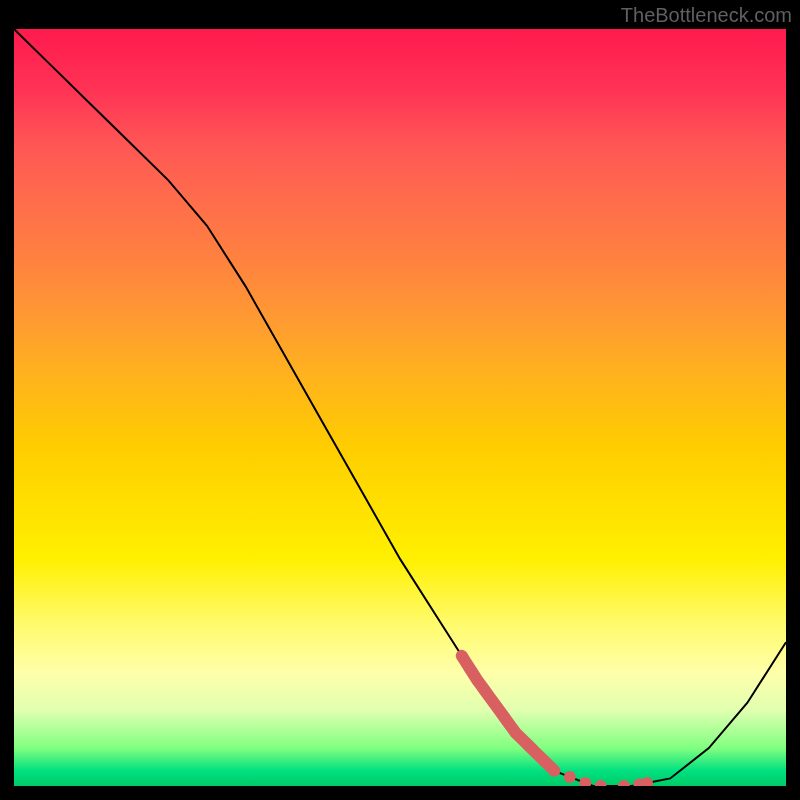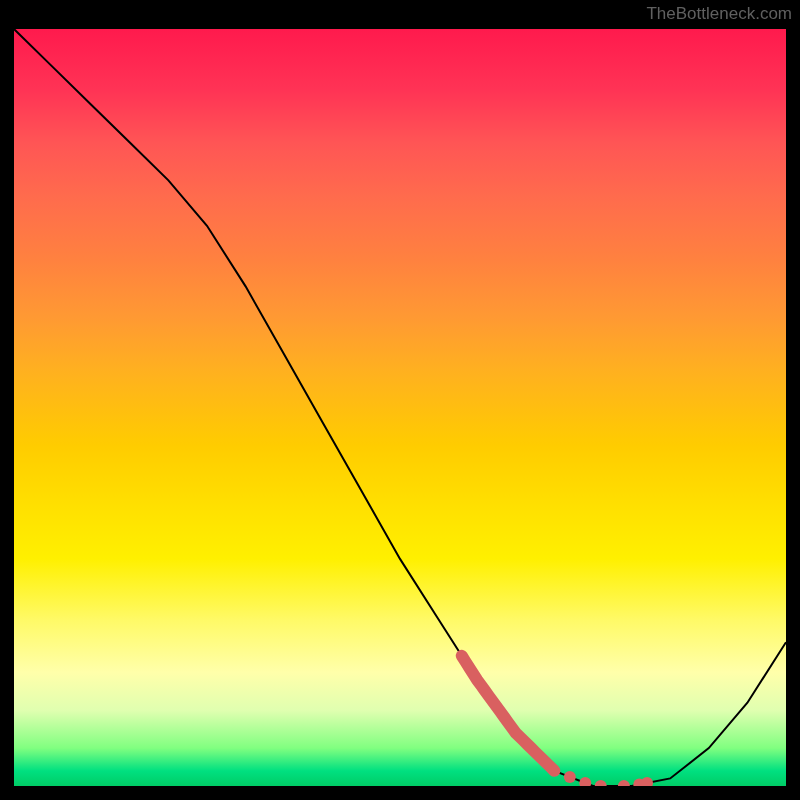--- a/index.html
+++ b/index.html
@@ -12,21 +12,21 @@
       height: 800px;
       background: #000;
       position: relative;
       font-family: Arial, sans-serif;
     }
     .watermark {
       position: absolute;
       top: 4px;
       right: 8px;
       color: #606060;
-      font-size: 17px;
+      font-size: 20px;
       font-weight: normal;
       z-index: 10;
     }
     .chart-area {
       position: absolute;
       top: 29px;
       left: 14px;
       width: 772px;
       height: 757px;
       background: linear-gradient(to bottom,

